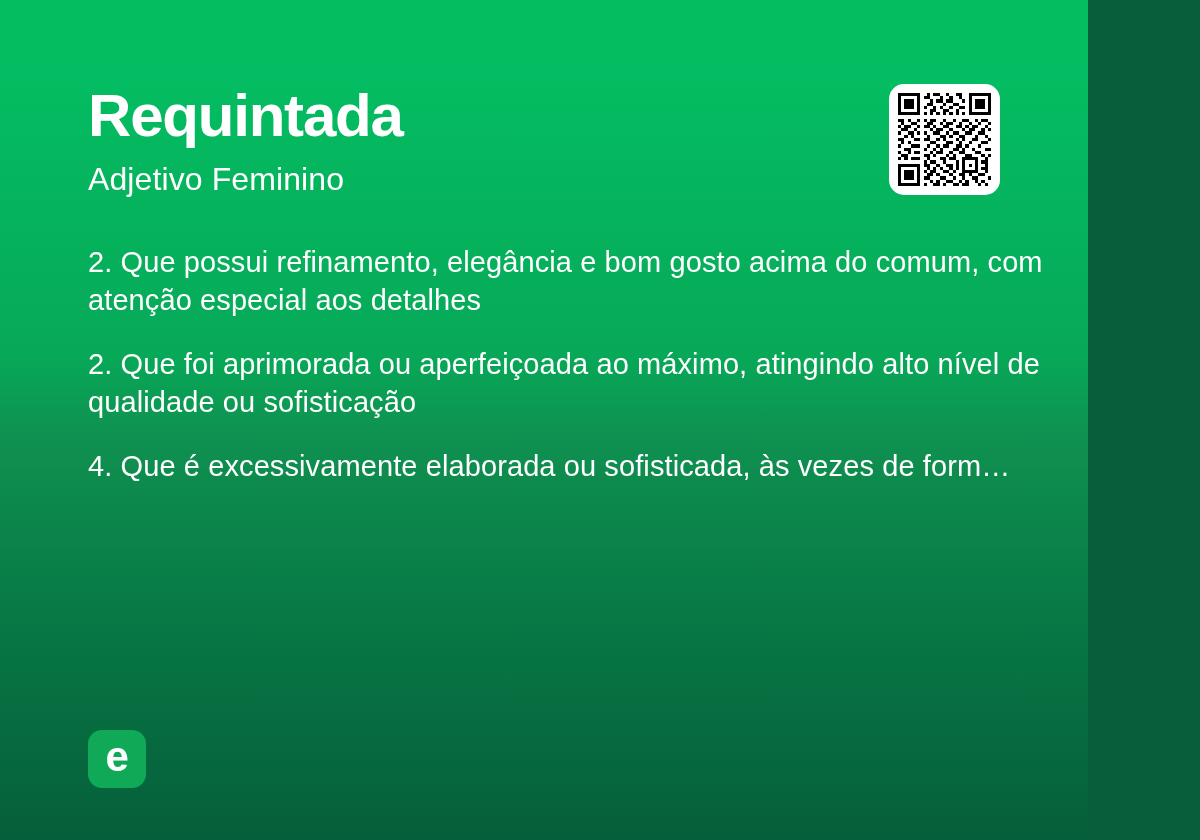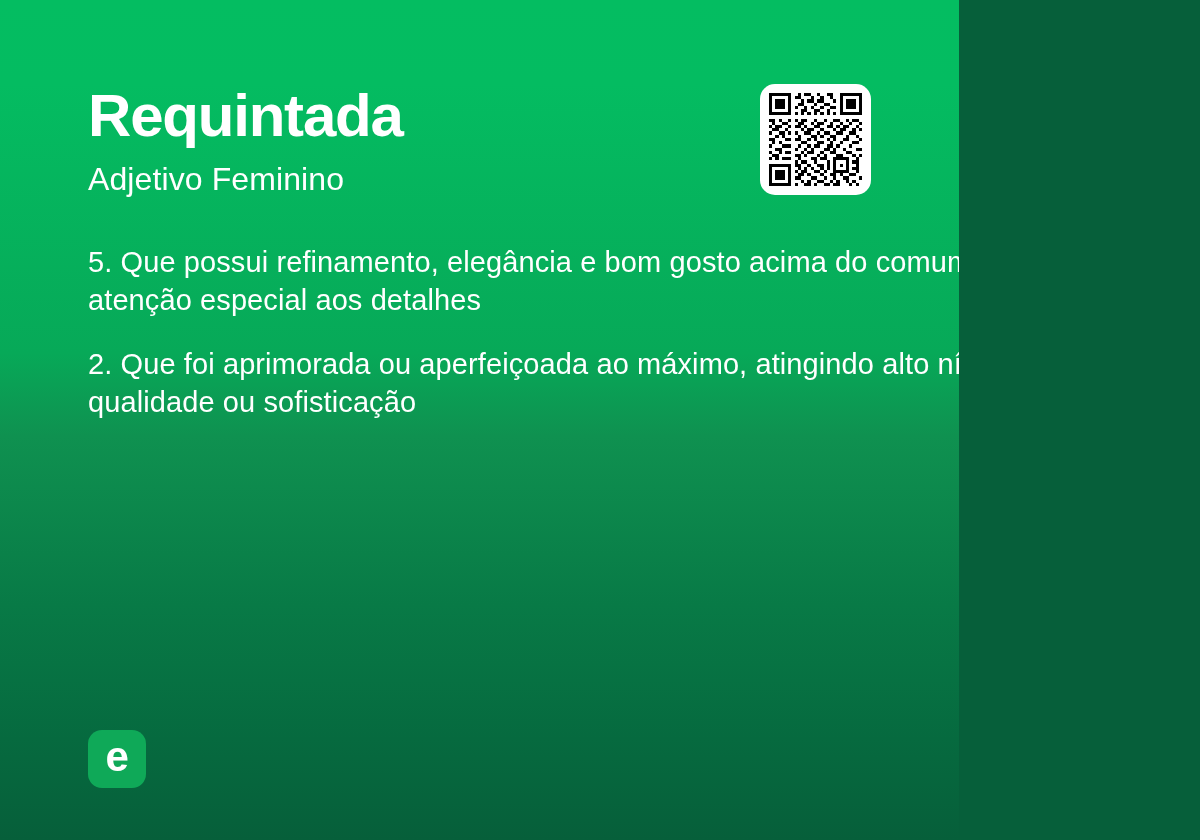--- a/index.html
+++ b/index.html
@@ -11,21 +11,21 @@
     overflow: hidden;
   }
 
   body {
     font-family: "Liberation Sans", "DejaVu Sans", sans-serif;
     background: #065f3a;
   }
 
   #card {
     position: relative;
-    width: 959px;
+    width: 1088px;
     height: 840px;
     background: linear-gradient(180deg,
         #04bd61 0%,
         #04bc61 10%,
         #07a958 42%,
         #0f9150 52%,
         #087a46 72%,
         #066a3f 88%,
         #065f3a 100%);
     overflow: hidden;
@@ -366,22 +366,23 @@
           <rect x="20" y="28" width="2" height="1"></rect>
             <rect x="25" y="28" width="1" height="1"></rect>
           <rect x="27" y="28" width="1" height="1"></rect>
         </g>
       </svg>
     </div>
 
   </div>
 
   <div id="definitions">
-    <p class="definition">5. Que possui refinamento, elegância e bom gosto acima do comum, com atenção especial aos detalhes</p>
+    <p class="definition">2. Que possui refinamento, elegância e bom gosto acima do comum, com atenção especial aos detalhes</p>
     <p class="definition">2. Que foi aprimorada ou aperfeiçoada ao máximo, atingindo alto nível de qualidade ou sofisticação</p>
+    <p class="definition">4. Que é excessivamente elaborada ou sofisticada, às vezes de form…</p>
   </div>
 
   <div id="footer">
     <div id="brand-logo">
       <span id="brand-logo-letter">e</span>
     </div>
   </div>
 
 </div>
 

